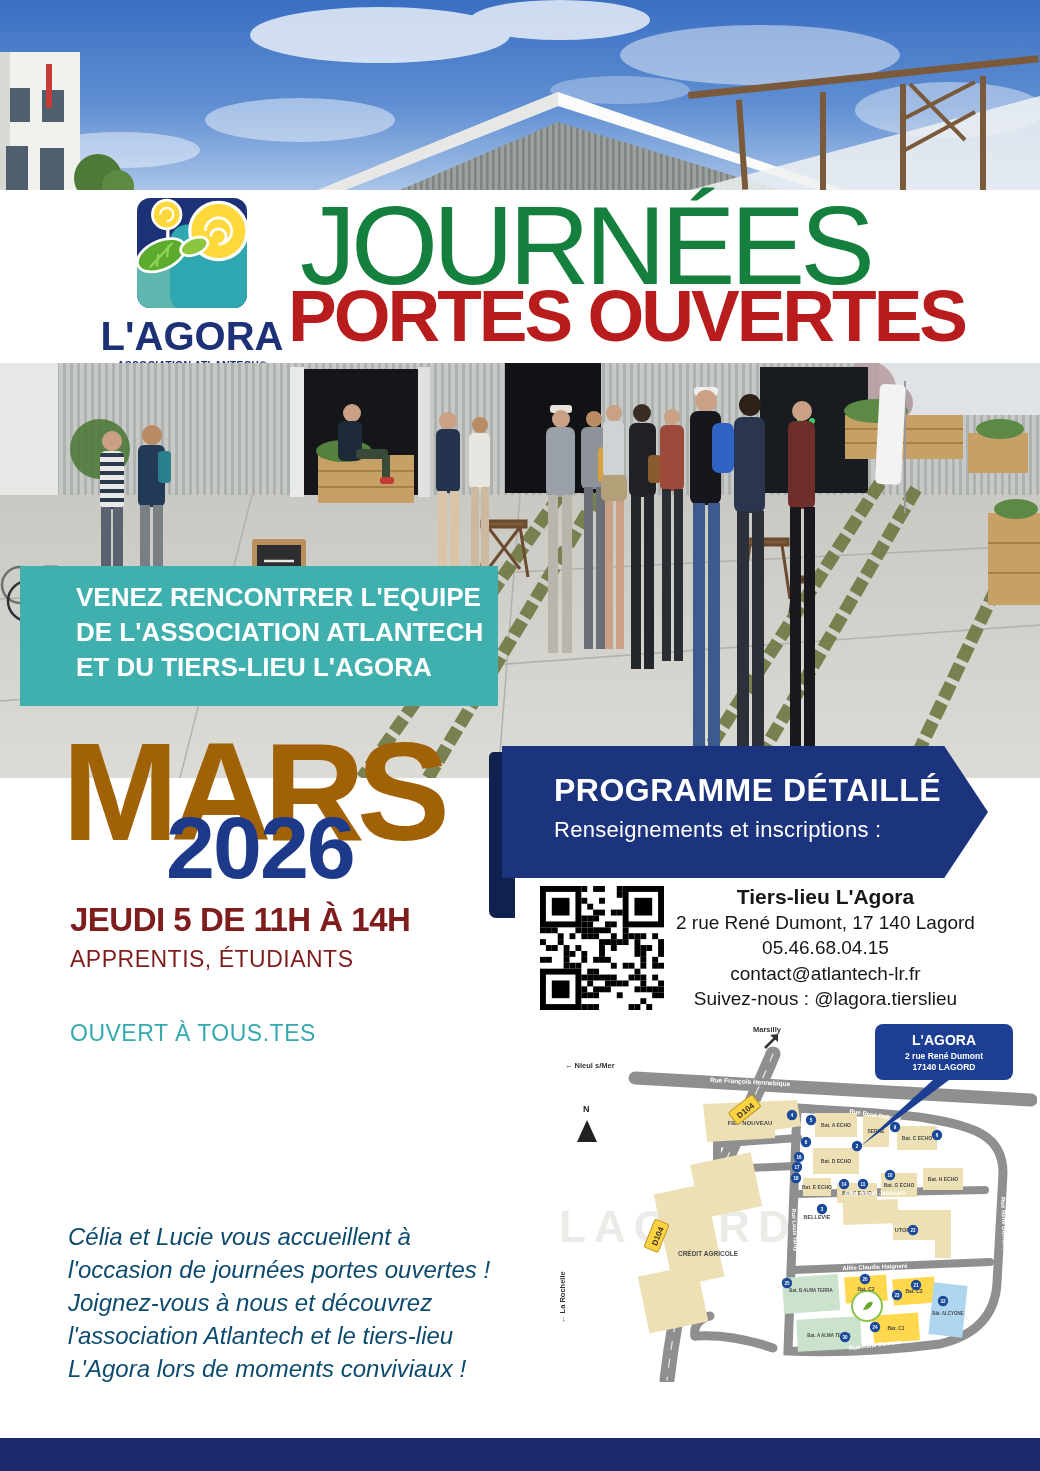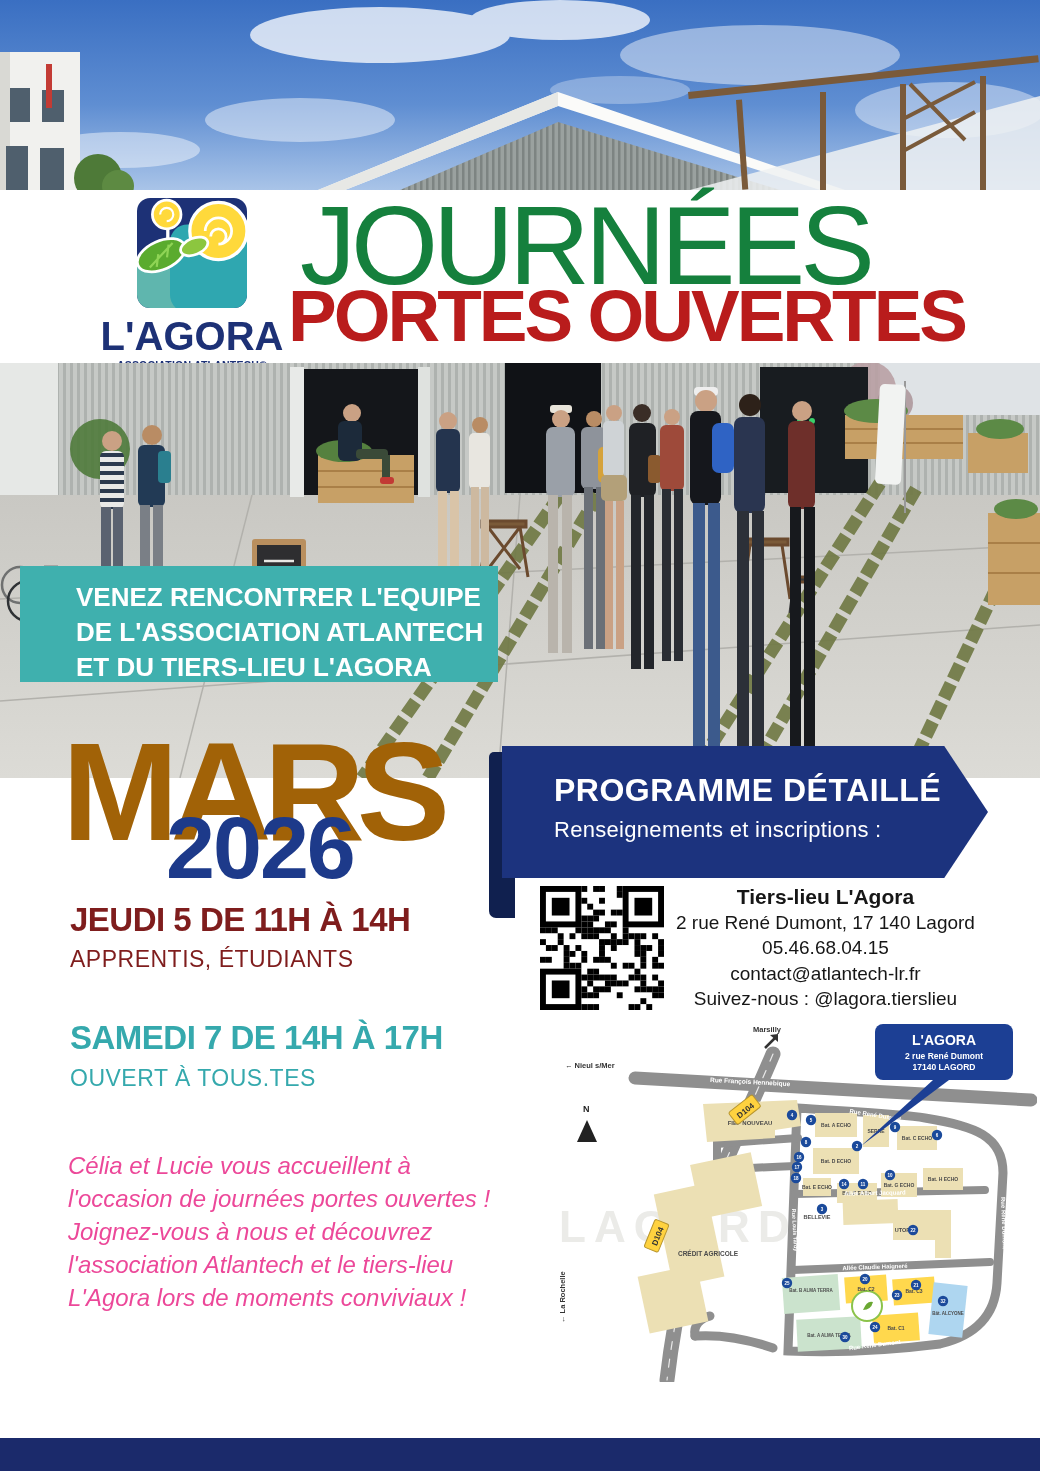--- a/index.html
+++ b/index.html
@@ -10,21 +10,21 @@
   .hero-top{left:0;top:0;width:1040px;height:190px;}
   
   .logo-block{left:96px;top:198px;width:192px;text-align:center;}
   .logo-brand{font-size:40px;font-weight:800;color:#1d3176;letter-spacing:0;line-height:1;margin-top:4px;}
   .logo-sub{font-size:10.5px;font-weight:700;color:#1d3176;letter-spacing:.2px;margin-top:3px;}
   .title-block{left:288px;top:194px;width:720px;}
   .title-1{font-size:112px;font-weight:400;color:#15803d;letter-spacing:-5px;line-height:.92;margin-left:12px;}
   .title-2{font-size:73px;font-weight:700;color:#b91c1c;letter-spacing:-3px;line-height:.9;margin-top:-14px;position:relative;}
   
   .hero-mid{left:0;top:363px;width:1040px;height:415px;}
-  .intro-banner{left:20px;top:566px;width:478px;height:116px;background:#3fb0ae;color:#fff;
+  .intro-banner{left:20px;top:566px;width:478px;height:140px;background:#3fb0ae;color:#fff;
                 padding:14px 0 0 56px;box-sizing:border-box;font-weight:800;font-size:26px;line-height:35px;}
   
   .date-month{left:62px;top:722px;font-size:140px;font-weight:800;color:#a16207;letter-spacing:-8px;line-height:1;z-index:4;}
   .date-year{left:166px;top:804px;font-size:88px;font-weight:800;color:#1d3a8a;letter-spacing:-2px;line-height:1;z-index:5;}
   
   .ribbon-fold{left:489px;top:752px;width:26px;height:166px;background:#10204f;border-radius:5px 0 0 7px;z-index:3;}
   .ribbon-main{left:502px;top:746px;width:486px;height:132px;background:#1c337e;z-index:4;
                clip-path:polygon(0 0,91% 0,100% 50%,91% 100%,0 100%);
                color:#fff;padding:26px 0 13px 52px;box-sizing:border-box;}
   .ribbon-title{font-size:32px;font-weight:700;letter-spacing:.5px;}
@@ -33,22 +33,22 @@
   .qr{left:540px;top:886px;width:124px;height:124px;}
   .contact{left:676px;top:884px;color:#161616;font-size:19px;line-height:25.5px;text-align:center;}
   .contact .c-name{font-weight:700;font-size:21px;}
   
   .schedule{left:70px;top:902px;width:470px;}
   .sch-item{margin-bottom:47px;}
   .sch-title{font-size:33px;font-weight:800;letter-spacing:-.5px;line-height:1.1;}
   .sch-sub{font-size:23px;font-weight:400;letter-spacing:.5px;margin-top:8px;}
   .teal{color:#35a9ad;} .navy{color:#7f1d1d;}
   
-  .invitation{left:68px;top:1149px;width:452px;font-style:italic;font-size:24px;line-height:33px;
-              color:#ec4899;font-weight:500;}
+  .invitation{left:68px;top:1220px;width:452px;font-style:italic;font-size:24px;line-height:33px;
+              color:#0c4a6e;font-weight:500;}
   
   .map{left:545px;top:1018px;width:492px;height:364px;}
   
   .bottom-bar{left:0;top:1438px;width:1040px;height:33px;background:#1b2a6b;}
   svg text{font-family:"Liberation Sans",sans-serif;}
 </style>
 </head>
 <body>
 
 <div class="poster">
@@ -459,21 +459,20 @@
     <div>contact@atlantech-lr.fr</div>
     <div>Suivez-nous : @lagora.tierslieu</div>
   </div>
 
   <div class="abs schedule">
     <div class="sch-item">
       <div class="sch-title navy">JEUDI 5 DE 11H À 14H</div>
       <div class="sch-sub navy">APPRENTIS, ÉTUDIANTS</div>
     </div>
     <div class="sch-item">
-      <div class="sch-title teal">SAMEDI 7 DE 14H À 17H</div>
       <div class="sch-sub teal">OUVERT À TOUS.TES</div>
     </div>
   </div>
 
   <div class="abs invitation">Célia et Lucie vous accueillent à l'occasion de journées portes ouvertes ! Joignez-vous à nous et découvrez l'association Atlantech  et le tiers-lieu L'Agora lors de moments conviviaux !</div>
 
   <svg class="abs map" viewBox="0 0 492 364">
     <text x="14" y="224" font-size="44" font-weight="bold" fill="#ebebe8" letter-spacing="8">LAGORD</text>
 
     <g stroke="#8f8f8f" fill="none" stroke-linecap="round">

